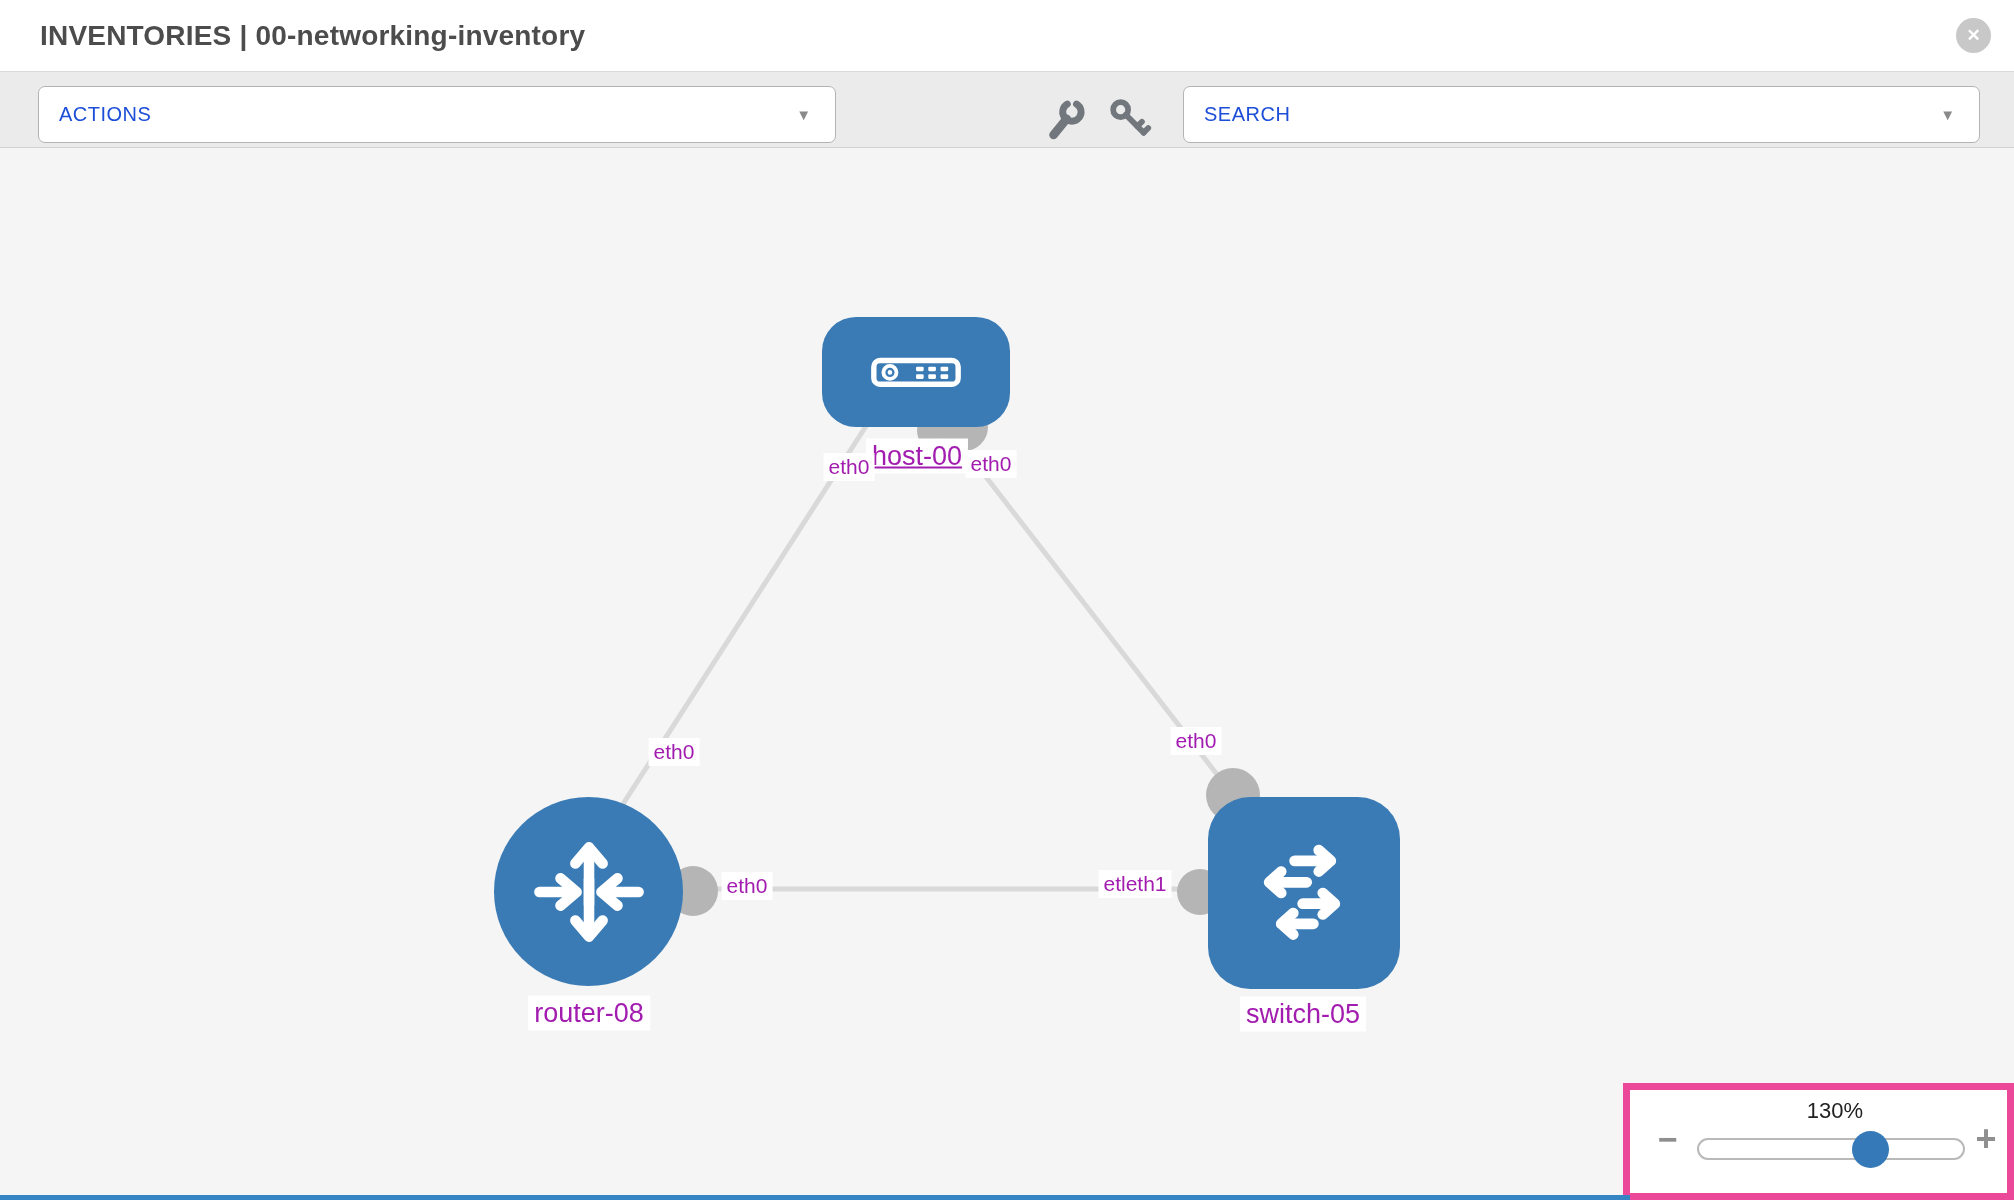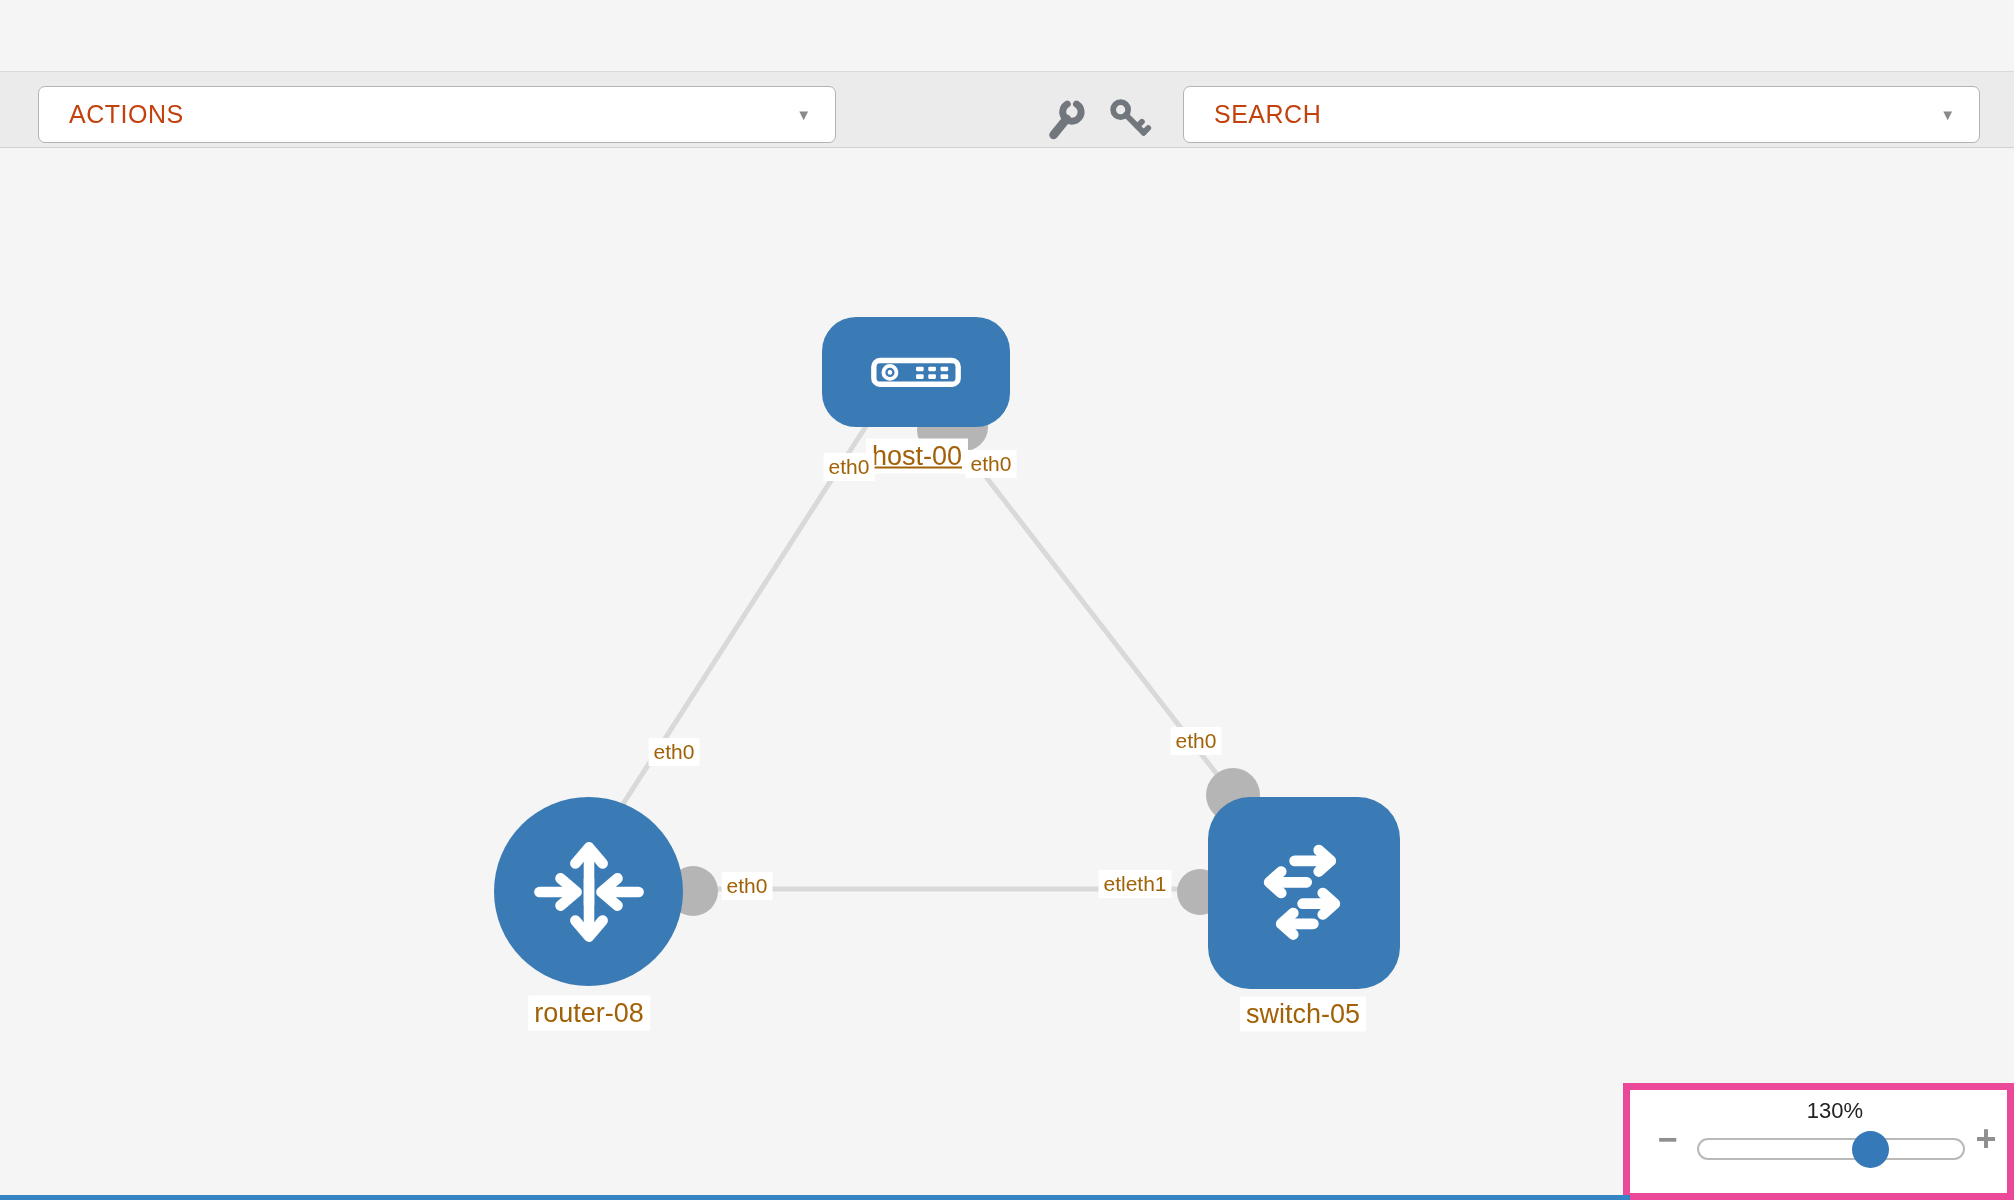--- a/index.html
+++ b/index.html
@@ -9,36 +9,36 @@
   
   .header { position:absolute; left:0; top:0; width:2014px; height:71px; background:#ffffff; }
   .title { position:absolute; left:40px; top:0; line-height:71px; font-size:28px; font-weight:700; color:#4c4c4c; letter-spacing:0.2px; }
   .close-btn { position:absolute; right:23px; top:18px; width:35px; height:35px; border-radius:50%; background:#c8c8c8; color:#ffffff; font-size:17px; font-weight:700; text-align:center; line-height:35px; cursor:pointer; }
 
   
   .toolbar { position:absolute; left:0; top:71px; width:2014px; height:77px; background:#ebebeb; border-top:1px solid #dadada; border-bottom:1px solid #d2d2d2; }
   .select-box { position:absolute; background:#ffffff; border:1px solid #b3b3b3; border-radius:7px; height:57px; }
   .select-actions { left:38px; top:14px; width:798px; }
   .select-search { left:1183px; top:14px; width:797px; border-radius:7px; }
-  .select-label { position:absolute; left:30px; top:0; line-height:55px; font-size:25px; color:#c2410c; letter-spacing:0.5px; }
+  .select-label { position:absolute; left:20px; top:0; line-height:55px; font-size:20px; color:#1d4ed8; letter-spacing:0.5px; }
   .select-arrow { position:absolute; right:24px; top:0; line-height:55px; font-size:15px; color:#8a8a8a; }
   .tool-icon-btn { position:absolute; top:25px; width:46px; height:46px; cursor:pointer; }
   .btn-wrench { left:1042px; }
   .btn-key { left:1108px; }
 
   
   .canvas { position:absolute; left:0; top:149px; width:2014px; height:1051px; background:#f5f5f5; }
   .links-svg { position:absolute; left:0; top:-149px; width:2014px; height:1200px; }
 
   .node { position:absolute; display:flex; align-items:center; justify-content:center; background:#3a7bb5; cursor:pointer; }
   .node-host   { left:822px;  top:168px; width:188px; height:110px; border-radius:34px; }
   .node-router { left:494px;  top:648px; width:189px; height:189px; border-radius:50%; }
   .node-switch { left:1208px; top:648px; width:192px; height:192px; border-radius:42px; }
 
-  .glabel { position:absolute; transform:translate(-50%,-50%); background:#ffffff; color:#a16207; white-space:nowrap; }
+  .glabel { position:absolute; transform:translate(-50%,-50%); background:#ffffff; color:#a21caf; white-space:nowrap; }
   .name-label { font-size:27px; padding:2px 6px; }
   .if-label   { font-size:21px; padding:2px 5px; }
 
   
   .lbl-host   { left:917px;  top:307px;text-decoration:underline; }
   .lbl-router { left:589px;  top:864px; }
   .lbl-switch { left:1303px; top:865px; }
   .if-host-left    { left:849px;  top:318px; }
   .if-host-right   { left:991px;  top:315px; }
   .if-router-top   { left:674px;  top:603px; }
@@ -54,20 +54,24 @@
   .zoom-track { position:absolute; left:67px; top:48px; width:268px; height:22px; background:#ffffff; border:2px solid #b9b9b9; border-radius:12px; cursor:pointer; }
   .zoom-handle { position:absolute; left:222px; top:41px; width:37px; height:37px; border-radius:50%; background:#3579b8; cursor:grab; }
 
   .footer-accent { position:absolute; left:0; bottom:0; width:1630px; height:5px; background:#3585c5; }
 </style>
 </head>
 <body>
 
 <div class="window">
 
+  <div class="header">
+    <div class="title">INVENTORIES | 00-networking-inventory</div>
+    <div class="close-btn">✕</div>
+  </div>
 
   <div class="toolbar">
     <div class="select-box select-actions">
       <span class="select-label">ACTIONS</span>
       <span class="select-arrow">▼</span>
     </div>
 
     <div class="tool-icon-btn btn-wrench">
       <svg width="46" height="46" viewBox="0 0 40 40">
         <path d="M 22,6.1 A 8 8 0 1 0 30,6.1" fill="none" stroke="#72777d" stroke-width="6" stroke-linecap="round"></path>

